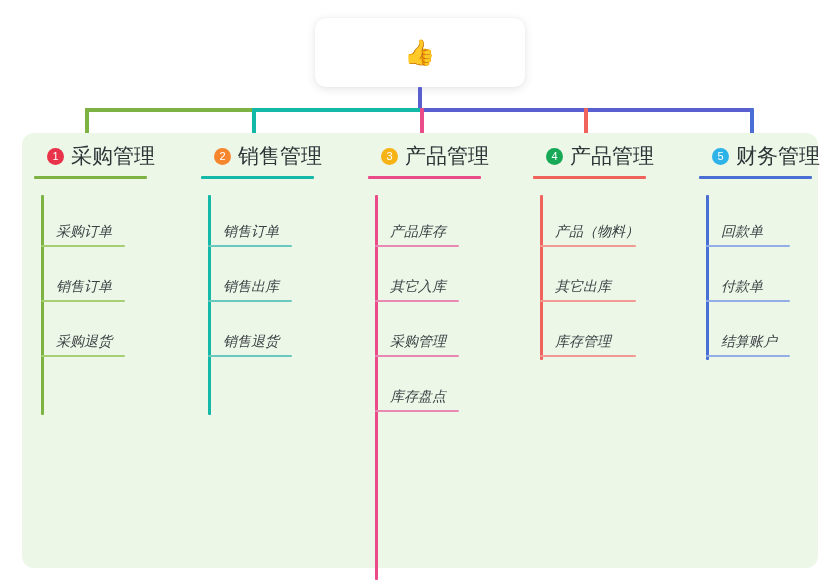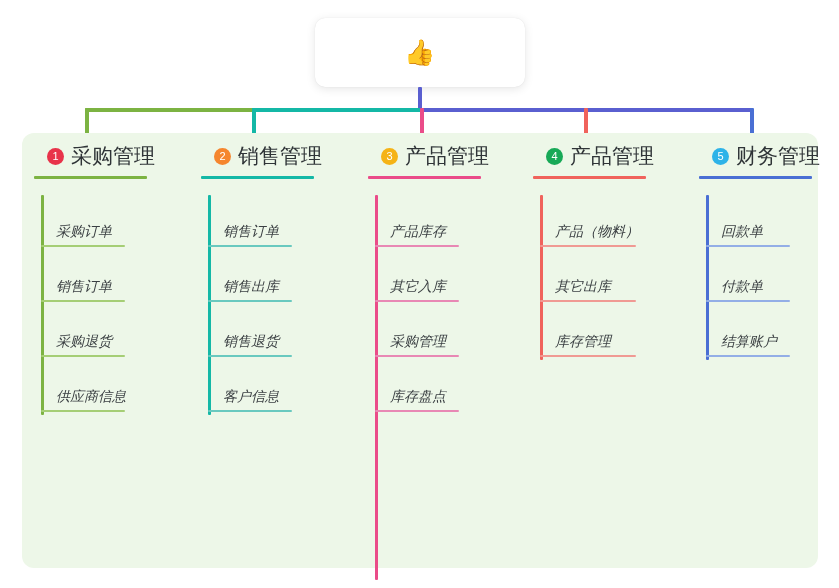--- a/index.html
+++ b/index.html
@@ -172,24 +172,20 @@
             <div class="item-rule" style="width: 84px; background: rgb(165, 206, 117);"></div>
           </div>
           <div class="item">
             <span class="item-label">销售订单</span>
             <div class="item-rule" style="width: 84px; background: rgb(165, 206, 117);"></div>
           </div>
           <div class="item">
             <span class="item-label">采购退货</span>
             <div class="item-rule" style="width: 84px; background: rgb(165, 206, 117);"></div>
           </div>
-          <div class="item">
-            <span class="item-label">供应商信息</span>
-            <div class="item-rule" style="width: 84px; background: rgb(165, 206, 117);"></div>
-          </div>
         </div>
       </div>
       <div class="column" style="left: 201px; width: 160px;">
         <div class="col-head">
           <span class="badge" style="background: rgb(245, 134, 46);">2</span>
           <span class="col-title">销售管理</span>
         </div>
         <div class="col-rule" style="width: 113px; background: rgb(20, 184, 166);"></div>
         <div class="items">
           <div class="spine" style="background: rgb(20, 184, 166); height: 220px;"></div>
@@ -198,24 +194,20 @@
             <div class="item-rule" style="width: 84px; background: rgb(105, 201, 191);"></div>
           </div>
           <div class="item">
             <span class="item-label">销售出库</span>
             <div class="item-rule" style="width: 84px; background: rgb(105, 201, 191);"></div>
           </div>
           <div class="item">
             <span class="item-label">销售退货</span>
             <div class="item-rule" style="width: 84px; background: rgb(105, 201, 191);"></div>
           </div>
-          <div class="item">
-            <span class="item-label">客户信息</span>
-            <div class="item-rule" style="width: 84px; background: rgb(105, 201, 191);"></div>
-          </div>
         </div>
       </div>
       <div class="column" style="left: 368px; width: 170px;">
         <div class="col-head">
           <span class="badge" style="background: rgb(245, 179, 22);">3</span>
           <span class="col-title">产品管理</span>
         </div>
         <div class="col-rule" style="width: 113px; background: rgb(234, 76, 137);"></div>
         <div class="items">
           <div class="spine" style="background: rgb(234, 76, 137); height: 385px;"></div>

